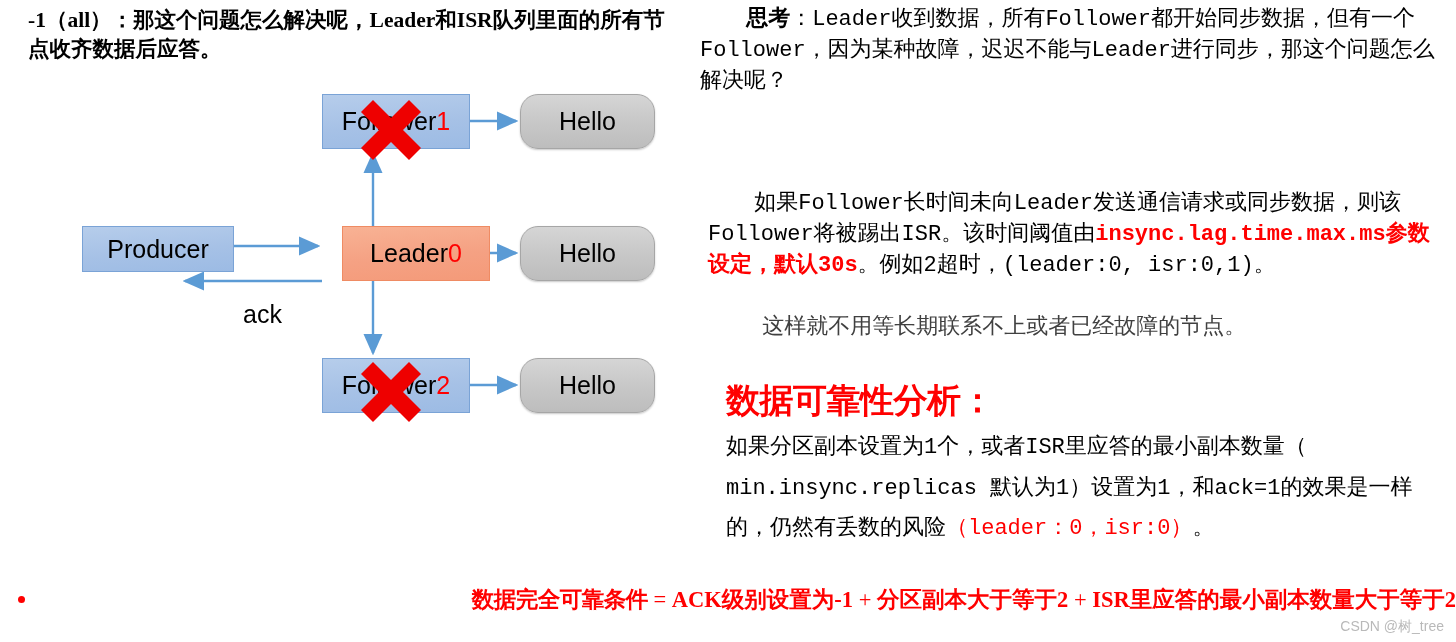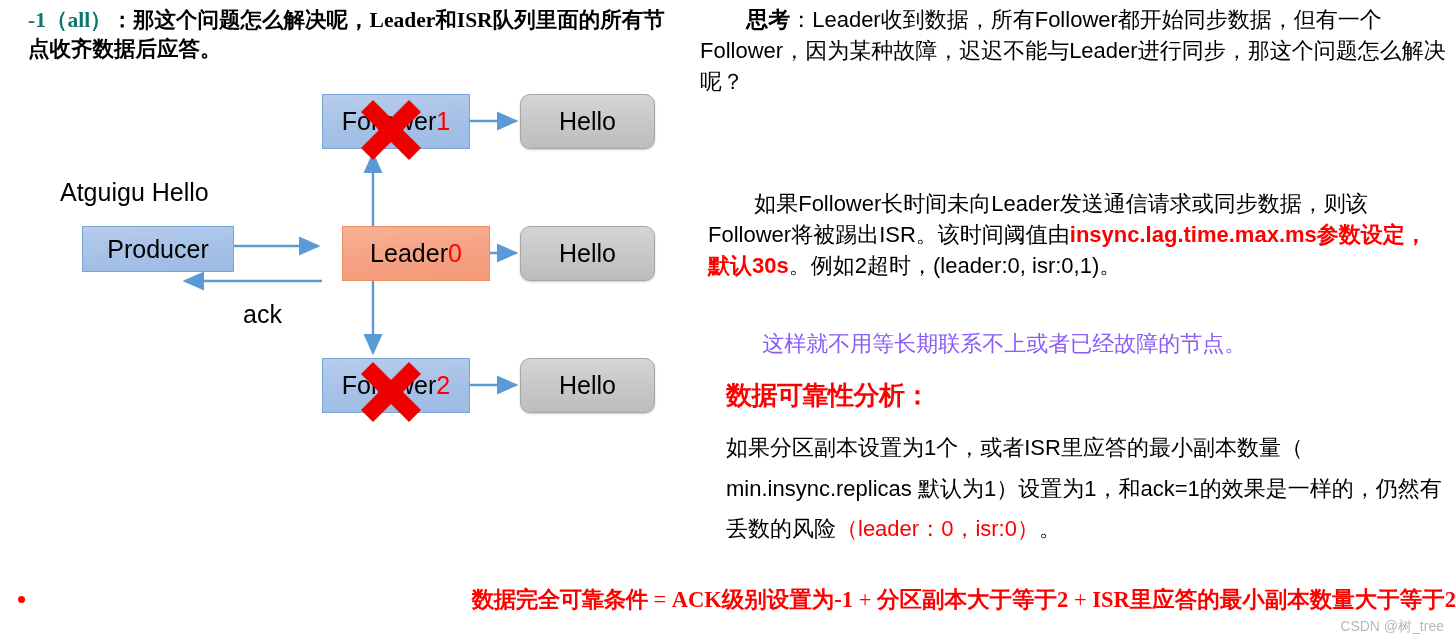--- a/index.html
+++ b/index.html
@@ -27,21 +27,21 @@
     position: absolute;
     left: 28px; top: 6px;
     width: 650px;
     font-family: "Liberation Serif", "DejaVu Serif", serif;
     font-weight: bold;
     font-size: 21.5px;
     line-height: 1.35;
     color: #000000;
     letter-spacing: 0px;
   }
-  #left-heading .red { color: #0f766e; }
+  #left-heading .red { color: #000000; }
 
   
   #diagram {
     position: absolute;
     left: 0; top: 78px;
     width: 690px; height: 340px;
   }
 
   .node {
     position: absolute;
@@ -59,21 +59,21 @@
     border: 1px solid #7aa3d6;
   }
   .node-orange {
     background: linear-gradient(175deg, #f8b294 0%, #f5a183 55%, #f49a79 100%);
     border: 1px solid #ef8b63;
     margin-left: 20px;
   }
   .node-gray {
     background: linear-gradient(180deg, #d5d5d5 0%, #c9c9c9 45%, #bdbdbd 100%);
     border: 1px solid #a6a6a6;
-    border-radius: 10px;
+    border-radius: 18px;
     box-shadow: 0 1px 2px rgba(0,0,0,0.22);
   }
 
   .node .red-num { color: #ff0000; }
 
   #producer   { left: 82px;  top: 148px; width: 152px; height: 46px; }
   #leader     { left: 322px; top: 148px; width: 148px; height: 55px; }
   #follower1  { left: 322px; top: 16px;  width: 148px; height: 55px; }
   #follower2  { left: 322px; top: 280px; width: 148px; height: 55px; }
   #hello-top  { left: 520px; top: 16px;  width: 135px; height: 55px; }
@@ -109,41 +109,41 @@
   }
 
   
   #right-pane {
     position: absolute;
     left: 690px; top: 0;
     width: 766px; height: 570px;
   }
 
   .para {
-    font-family: Liberation Sans, sans-serif;
+    font-family: Liberation Mono, monospace;
     font-size: 22px;
     line-height: 1.42;
     color: #000000;
     position: absolute;
   }
   .para .ind { display: inline-block; width: 2.1em; }
   .red   { color: #ff0000; }
   .bold  { font-weight: bold; }
 
   #p-think  { left: 10px; top: 4px;   width: 748px; }
   #p-isr    { left: 18px; top: 110px; width: 740px; color: #ff0000; }
   #p-kick   { left: 18px; top: 188px; width: 740px; }
-  #p-nowait { left: 26px; top: 328px; width: 730px; color: #8b5cf6; }
+  #p-nowait { left: 26px; top: 312px; width: 730px; color: #404040; }
 
   #h-reliability {
     position: absolute;
     left: 36px; top: 378px;
     font-family: "DejaVu Sans", "Liberation Sans", sans-serif;
     font-weight: bold;
-    font-size: 26px;
+    font-size: 34px;
     color: #ff0000;
     letter-spacing: -0.5px;
   }
 
   #p-analysis {
     left: 36px; top: 428px; width: 720px;
     line-height: 1.85;
     font-size: 22px;
   }
 
@@ -191,21 +191,20 @@
 <body>
 
 <div id="left-pane">
 
   <div id="left-heading">
     <span class="red">-1（all）</span><span>：那这个问题怎么解决呢，Leader和ISR队列里面的所有节点收齐数据后应答。</span>
   </div>
 
   <div id="diagram">
 
-    <div id="atguigu-label">Atguigu Hello</div>
     <div id="ack-label">ack</div>
 
     <svg id="arrow-layer" viewBox="0 0 690 340" xmlns="http://www.w3.org/2000/svg">
       <defs>
         <marker id="ah" markerWidth="9" markerHeight="8" refX="8" refY="4" orient="auto">
           <path d="M0,0 L9,4 L0,8 z" fill="#5b9bd5"></path>
         </marker>
       </defs>
 
       <line x1="234" y1="168" x2="318" y2="168" stroke="#5b9bd5" stroke-width="2.4" marker-end="url(#ah)"></line>

